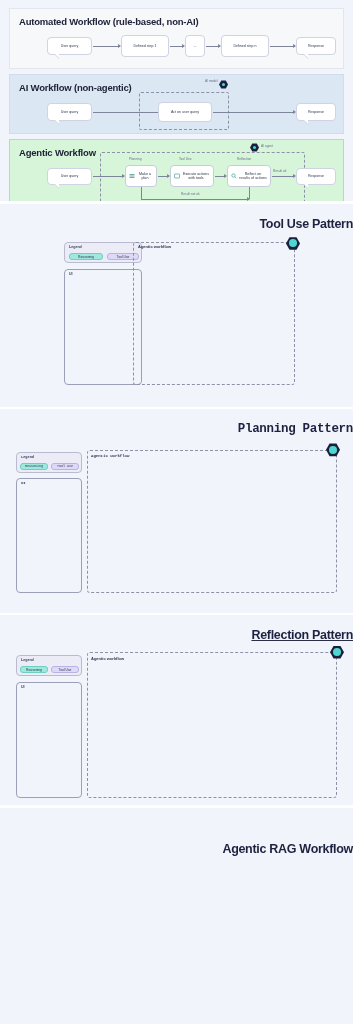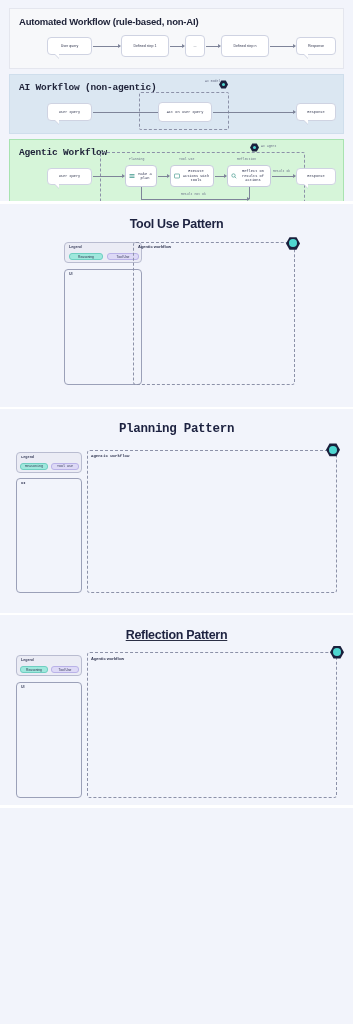--- a/index.html
+++ b/index.html
@@ -14,21 +14,21 @@
 
   .panel { background:#f2f4fb; position:relative; overflow:hidden; }
   .p1 { height:202px; padding:8px 9px; }
   .p2 { height:203px; margin-top:3px; }
   .p3 { height:205px; margin-top:2px;font-family:Liberation Mono, monospace; }
   .p4 { height:190px; margin-top:2px;text-decoration:underline; }
   .p5 { height:217px; margin-top:3px; }
 
   
   .band { border-radius:0; position:relative; padding:7px 9px 6px; }
-  .band + .band { margin-top:5px;font-family:Liberation Mono, monospace; }
+  .band + .band { margin-top:5px; }
   .band-auto { background:#f7f8fa; border:1px solid #e4e6ee; height:61px; }
   .band-ai   { background:#dbe7f2; border:1px solid #cfdeec; height:60px; }
   .band-ag   { background:#d6f5d9; border:1px solid #a8e3b0; height:64px; }
   .band-title { font-size:9.5px; font-weight:700; letter-spacing:-.2px; color:#20243a; }
   .band-row { position:relative; height:38px; margin-top:3px; }
 
   .bubble {
     position:absolute; background:#fff; border:1px solid #cfd3e2; border-radius:4px;
     font-size:3.6px; color:#353a52; display:flex; align-items:center; justify-content:center;
     text-align:center; line-height:1.25; padding:1px 2px;
@@ -47,21 +47,21 @@
   .conn:after{ content:""; position:absolute; right:-1px; top:-2px;
     border-left:3px solid #7e8499; border-top:2.5px solid transparent; border-bottom:2.5px solid transparent; }
   .vconn { position:absolute; width:1px; background:#7e8499; }
   .dashbox { position:absolute; border:1px dashed #8c91a8; border-radius:2px; }
   .tinylbl { position:absolute; font-size:3.2px; color:#6a7089; white-space:nowrap; }
   .hexicon { position:absolute; width:9px; height:9px; background:#1a1f3c;
              clip-path:polygon(25% 5%,75% 5%,100% 50%,75% 95%,25% 95%,0% 50%); }
   .hexicon:before{ content:""; position:absolute; inset:3px; background:#4fd6d0; border-radius:50%; }
 
   
-  .ptitle { text-align:center; font-size:12.5px; font-weight:700; letter-spacing:-.3px;
+  .ptitle { text-align:right; font-size:12.5px; font-weight:700; letter-spacing:-.3px;
             color:#1d2240; padding-top:13px; }
   .canvas { position:absolute; inset:0; }
   .legendbox { position:absolute; border:1px solid #b9bcd0; border-radius:4px; background:#ebecf5; }
   .legendbox .lg-t { position:absolute; left:4px; top:2px; font-size:3.6px; font-weight:700; color:#3a3f5c; }
   .chip { position:absolute; height:7px; border-radius:3px; font-size:3.3px;
           display:flex; align-items:center; justify-content:center; color:#2f3450; }
   .chip-reason { background:#9fe8dd; border:1px solid #6fcfc2; }
   .chip-tool  { background:#ddd9f6; border:1px solid #b9b2e8; }
   .uibox { position:absolute; border:1px solid #9ba0b8; border-radius:4px; background:transparent; }
   .uibox .ui-t{ position:absolute; left:4px; top:2px; font-size:3.6px; font-weight:700; color:#3a3f5c; }
@@ -230,20 +230,21 @@
       </div>
 
       <div class="agentbox" style="left:87px;top:37px;width:250px;height:146px;"></div>
       <div class="agentlbl" style="left:91px;top:41px;">Agentic workflow</div>
       <div class="hexicon" style="left:330px;top:30px;width:14px;height:14px;"></div>
 
     </div>
   </div>
 
   <div class="panel p5">
+    <div class="ptitle" style="padding-top:34px;">Agentic RAG Workflow</div>
     <div class="canvas">
 
       <div style="position:absolute;left:58px;top:908px;width:34px;">
         
       </div>
 
       <div style="position:absolute;left:97px;top:908px;width:34px;">
         
       </div>
 

